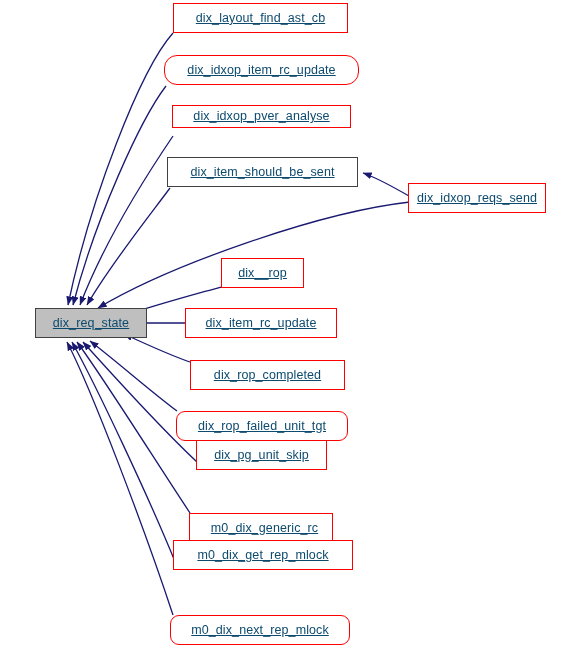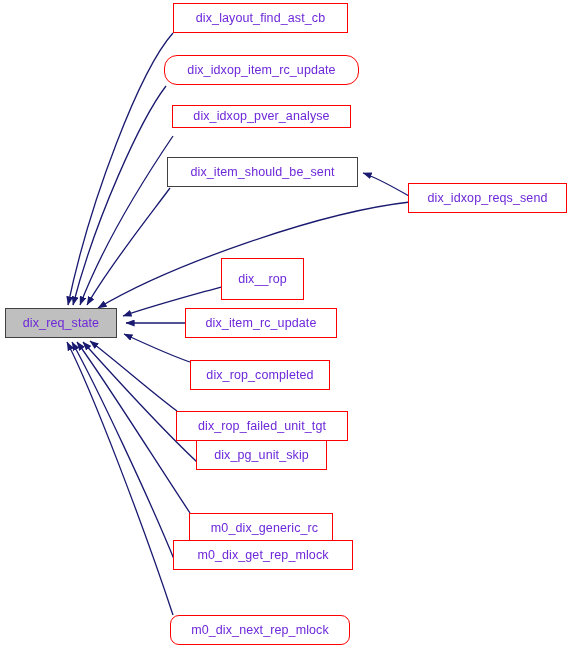--- a/index.html
+++ b/index.html
@@ -26,37 +26,39 @@
     pointer-events: none;
   }
   .node {
     position: absolute;
     box-sizing: border-box;
     display: flex;
     align-items: center;
     justify-content: center;
     font-size: 12.5px;
     line-height: 1;
-    color: #6d28d9;
+    color: #0c4a6e;
     white-space: nowrap;
     letter-spacing: 0.1px;
     z-index: 5;
+    text-decoration: underline;
   }
   .node-red {
     border: 1.6px solid #ff0000;
     background: #ffffff;
   }
   .node-black {
     border: 1.6px solid #404040;
     background: #ffffff;
     justify-content: center;
   }
   .node-focus {
     border: 1.6px solid #404040;
     background: #bfbfbf;
+    margin-left: 30px;
   }
   .node-label {
     display: block;
     padding: 0 2px;
   }
 </style>
 </head>
 <body>
 
 <div id="graph-canvas">
@@ -94,33 +96,33 @@
       </div>
       <div class="node node-red" style="left: 164px; top: 55px; width: 195px; height: 30px; border-radius: 13px;">
         <span class="node-label">dix_idxop_item_rc_update</span>
       </div>
       <div class="node node-red" style="left: 172px; top: 105px; width: 179px; height: 23px;">
         <span class="node-label">dix_idxop_pver_analyse</span>
       </div>
       <div class="node node-black" style="left: 167px; top: 157px; width: 191px; height: 30px;">
         <span class="node-label">dix_item_should_be_sent</span>
       </div>
-      <div class="node node-red" style="left: 408px; top: 183px; width: 159px; height: 30px;">
+      <div class="node node-red" style="left: 408px; top: 183px; width: 138px; height: 30px;">
         <span class="node-label">dix_idxop_reqs_send</span>
       </div>
-      <div class="node node-red" style="left: 221px; top: 258px; width: 83px; height: 42px;">
+      <div class="node node-red" style="left: 221px; top: 258px; width: 83px; height: 30px;">
         <span class="node-label">dix__rop</span>
       </div>
       <div class="node node-red" style="left: 185px; top: 308px; width: 152px; height: 30px;">
         <span class="node-label">dix_item_rc_update</span>
       </div>
-      <div class="node node-red" style="left: 190px; top: 360px; width: 140px; height: 30px;">
+      <div class="node node-red" style="left: 190px; top: 360px; width: 155px; height: 30px;">
         <span class="node-label">dix_rop_completed</span>
       </div>
-      <div class="node node-red" style="left: 176px; top: 411px; width: 172px; height: 30px;">
+      <div class="node node-red" style="left: 176px; top: 411px; width: 172px; height: 30px; border-radius: 9px;">
         <span class="node-label">dix_rop_failed_unit_tgt</span>
       </div>
       <div class="node node-red" style="left: 196px; top: 440px; width: 131px; height: 30px;">
         <span class="node-label">dix_pg_unit_skip</span>
       </div>
       <div class="node node-red" style="left: 189px; top: 513px; width: 144px; height: 30px; padding-left: 7px;">
         <span class="node-label">m0_dix_generic_rc</span>
       </div>
       <div class="node node-red" style="left: 173px; top: 540px; width: 180px; height: 30px;">
         <span class="node-label">m0_dix_get_rep_mlock</span>

